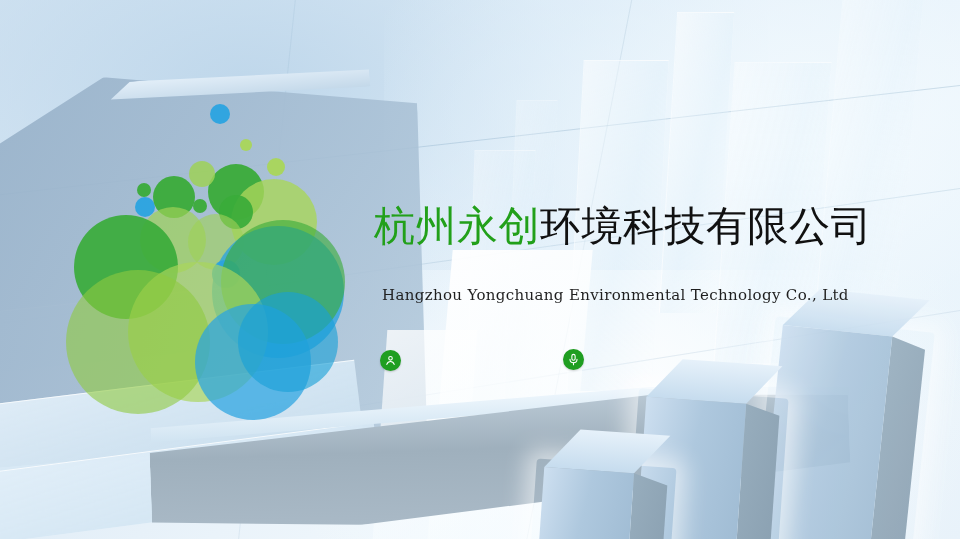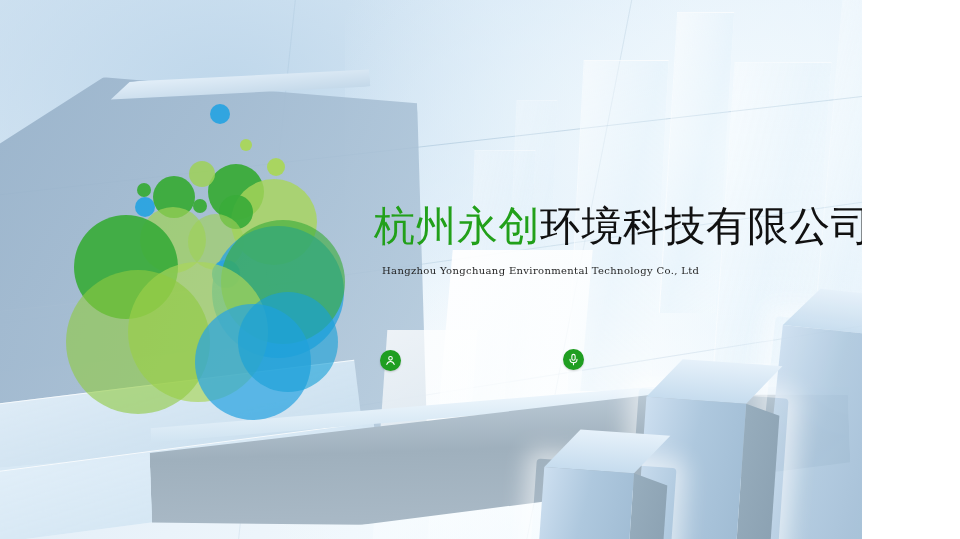--- a/index.html
+++ b/index.html
@@ -7,21 +7,21 @@
     margin: 0;
     padding: 0;
     background: #ffffff;
   }
   body {
     font-family: "Liberation Sans", sans-serif;
   }
 
   #slide {
     position: relative;
-    width: 862px;
+    width: 960px;
     height: 539px;
     overflow: hidden;
     background: linear-gradient(135deg, #cfe0ef 0%, #dbe9f5 25%, #eaf3fa 50%, #f3f9fd 70%, #e8f2fa 100%);
   }
 
   
   .bg-layer {
     position: absolute;
     inset: 0;
     overflow: hidden;
@@ -205,24 +205,24 @@
     line-height: 1.18;
     letter-spacing: 0.5px;
     white-space: nowrap;
     color: #111111;
     font-weight: 400;
   }
   #title .green {
     color: #22a01a;
   }
   #subtitle {
-    margin-top: 15px;
+    margin-top: 36px;
     margin-left: 8px;
     font-family: "DejaVu Serif", serif;
-    font-size: 10px;
+    font-size: 15px;
     letter-spacing: 0.35px;
     color: #1f1f1f;
     white-space: nowrap;
   }
 
   
   .badge-icon {
     position: absolute;
     width: 21px;
     height: 21px;

